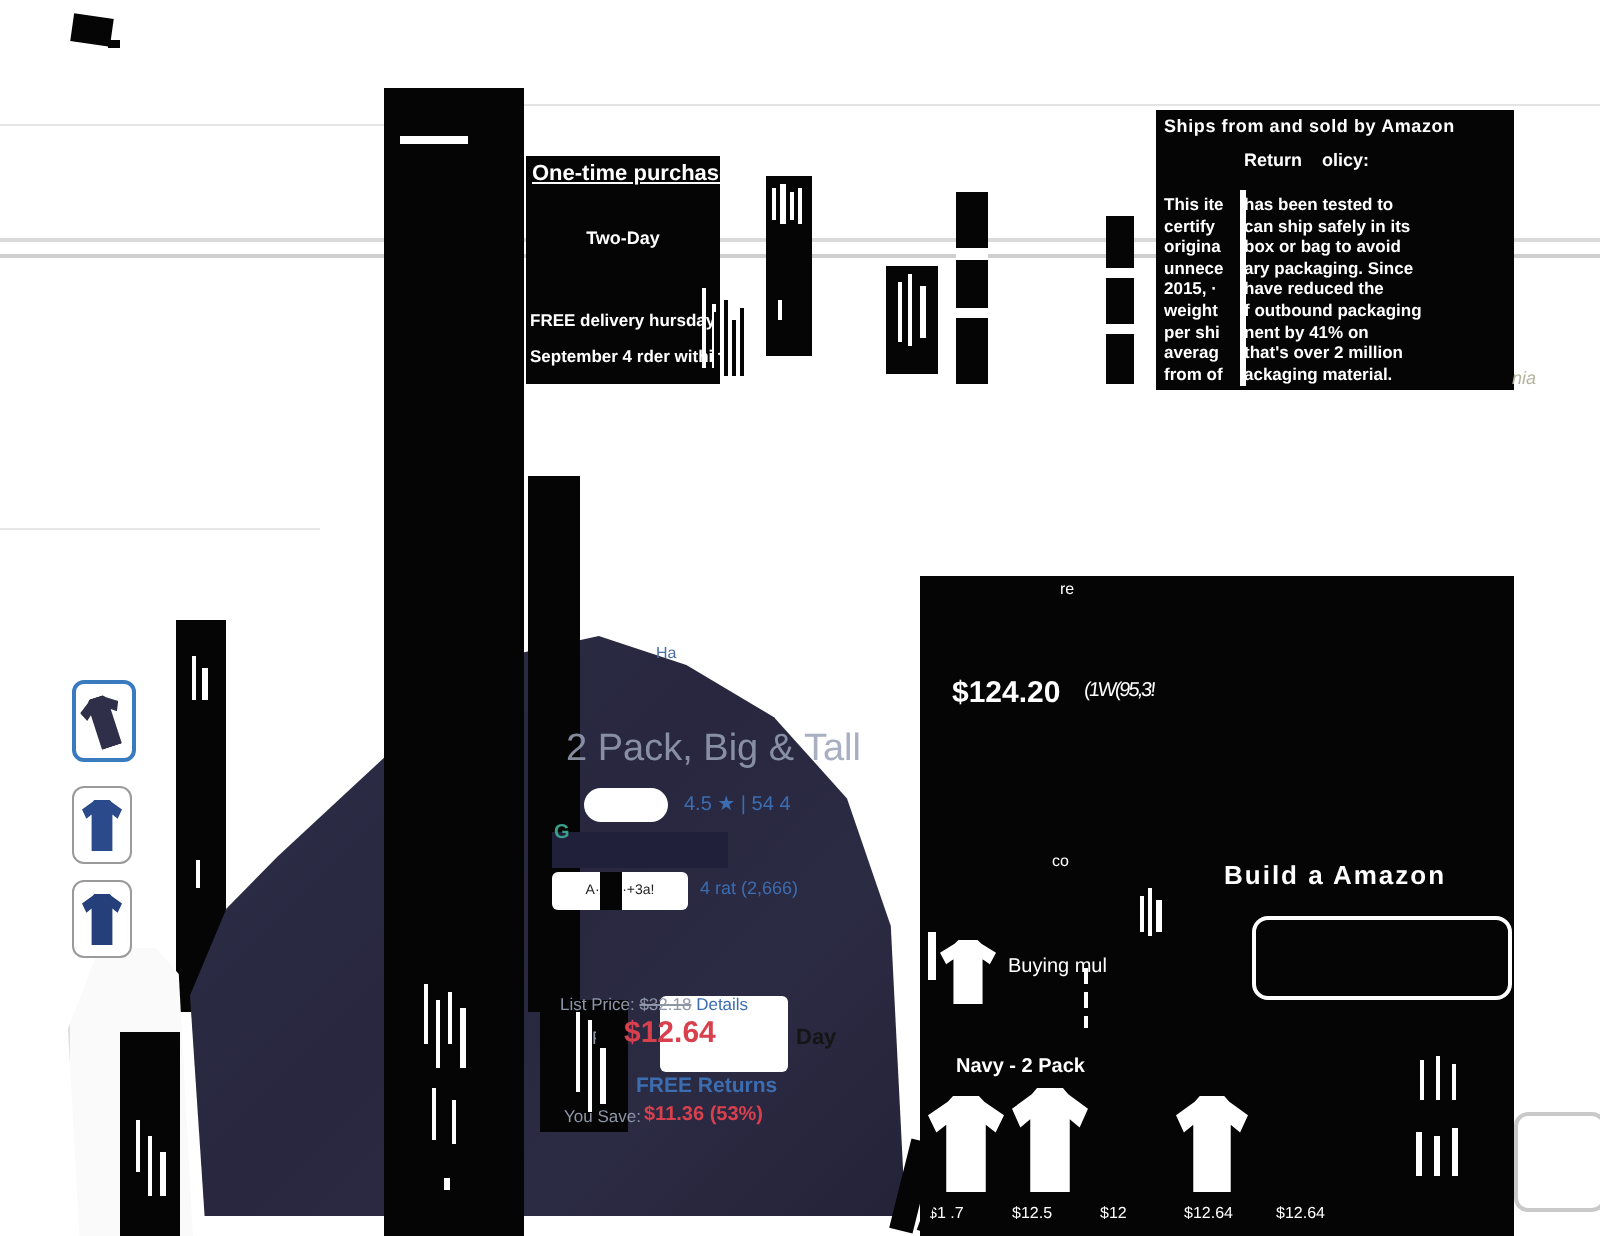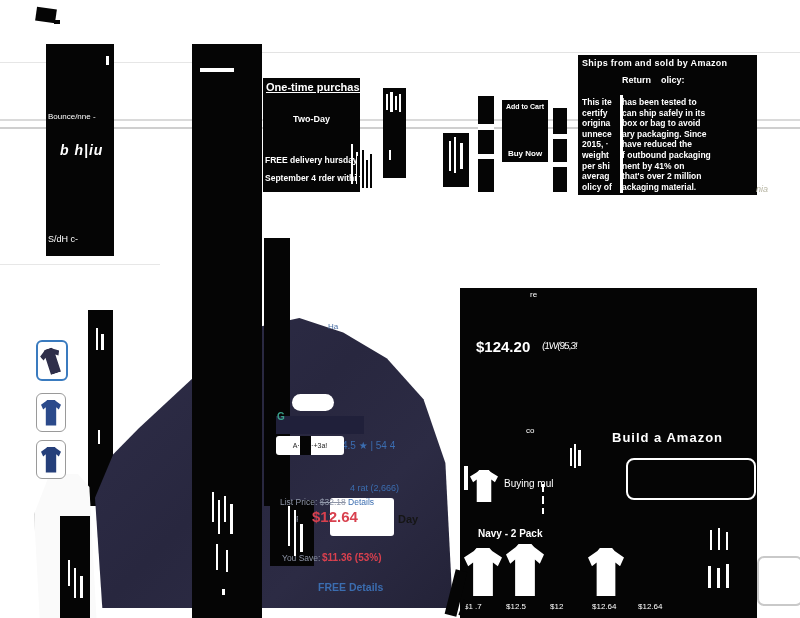--- a/index.html
+++ b/index.html
@@ -4,21 +4,21 @@
 <style>
   html,body{margin:0;padding:0;background:#fff;}
   #page{position:relative;width:800px;height:618px;background:#fff;overflow:hidden;
         font-family:"Liberation Sans",sans-serif;color:#111;}
   .abs{position:absolute;}
   .blk{position:absolute;background:#050505;}
   .wbar{position:absolute;background:#fff;}
   .bbar{position:absolute;background:#050505;}
   .rule{position:absolute;background:#d8d8d8;}
   .wtxt{color:#fff;white-space:nowrap;}
-  .link{color:#3b6db0;margin-top:44px;}
+  .link{color:#3b6db0;}
   .red{color:#d8404e;}
   
   #rule-a{left:230px;top:52px;width:570px;height:1px;background:#e3e3e3;}
   #rule-b{left:0;top:62px;width:192px;height:1px;background:#e6e6e6;}
   #rule-c{left:0;top:119px;width:800px;height:2px;background:#dadada;}
   #rule-d{left:0;top:127px;width:800px;height:2px;background:#cfcfcf;}
   #rule-e{left:0;top:264px;width:160px;height:1px;background:#e7e7e7;}
   
   #mark-tl{left:36px;top:8px;width:20px;height:14px;transform:rotate(8deg);}
   #mark-tl2{left:54px;top:20px;width:6px;height:4px;}
@@ -130,26 +130,20 @@
 
   <div class="rule" id="rule-a"></div>
   <div class="rule" id="rule-b"></div>
   <div class="rule" id="rule-c"></div>
   <div class="rule" id="rule-d"></div>
   <div class="rule" id="rule-e"></div>
 
   <div class="blk" id="mark-tl"></div>
   <div class="blk" id="mark-tl2"></div>
 
-  <div class="blk" id="blockA">
-    <span class="f1 wtxt">Bounce/nne -</span>
-    <span class="f2 wtxt">b h|iu</span>
-    <span class="f3 wtxt">S/dH c-</span>
-    <span class="wbar" style="left:60px;top:12px;width:3px;height:9px;"></span>
-  </div>
   <div class="blk" id="blockB">
     <span class="wbar" style="left:8px;top:18px;width:2px;height:22px;"></span>
     <span class="wbar" style="left:13px;top:24px;width:3px;height:16px;"></span>
     <span class="wbar" style="left:10px;top:120px;width:2px;height:14px;"></span>
   </div>
 
   <div class="abs" id="whiteshirt"></div>
   <div class="abs" id="mainphoto"></div>
 
   <div class="thumb" id="thumb1">
@@ -214,78 +208,75 @@
   </div>
   <div class="blk" id="flank1">
     <span class="wbar" style="left:0;top:28px;width:16px;height:6px;"></span>
     <span class="wbar" style="left:0;top:58px;width:16px;height:5px;"></span>
   </div>
   <div class="blk" id="flank2">
     <span class="wbar" style="left:0;top:26px;width:14px;height:5px;"></span>
     <span class="wbar" style="left:0;top:54px;width:14px;height:5px;"></span>
   </div>
 
-  <div class="blk" id="cartbox">
-    <span class="atc wtxt">Add to Cart</span>
-    <span class="bn wtxt">Buy Now</span>
-  </div>
 
   <div class="blk" id="shippanel">
     <span class="l1 wtxt">Ships from and sold by Amazon</span>
     <span class="l2 wtxt">
       <span>Return</span><span class="gap"></span><span>olicy:</span>
     </span>
     <div class="cols wtxt">
       <div class="colL">
         <div>This ite</div>
           <div>certify</div>
         <div>origina</div>
           <div>unnece</div>
         <div>2015, ·</div>
           <div>weight</div>
         <div>per shi</div>
           <div>averag</div>
-        <div>olicy of</div>
+        <div>from of</div>
       </div>
       <div class="colR">
         <div>has been tested to</div>
           <div>can ship safely in its</div>
         <div>box or bag to avoid</div>
           <div>ary packaging. Since</div>
         <div>have reduced the</div>
           <div>f outbound packaging</div>
         <div>nent by 41% on</div>
           <div>that's over 2 million</div>
         <div>ackaging material.</div>
       </div>
     </div>
     <div class="divider"></div>
   </div>
   <span class="abs" id="nia">nia</span>
 
   <span class="abs" id="hamark">Ha</span>
+  <span class="abs" id="title2">2 Pack, Big &amp; Tall</span>
   <div class="abs" id="pill1"></div>
   <span class="abs link" id="rating">4.5 ★ | 54 4</span>
   <div class="abs" id="darkband"></div>
   <span class="abs" id="gmark">G</span>
   <div class="abs" id="pill2">A· BA·+3a!</div>
   <div class="blk" id="pill2notch"></div>
   <span class="abs link" id="badgelink">4 rat (2,666)</span>
 
   <div class="abs" id="whiteblob"></div>
   <span class="abs" id="listrow">
     <span>List Price:</span>
     <span class="strike">$32.18</span>
     <span class="link">Details</span>
   </span>
   <span class="abs" id="plabel">P</span>
   <div class="blk" id="pricedot"></div>
   <span class="abs red" id="price">$12.64</span>
   <span class="abs" id="daytxt">Day</span>
-  <span class="abs link" id="freereturns">FREE Details</span>
+  <span class="abs link" id="freereturns">FREE Returns</span>
   <span class="abs" id="saverow">You Save:</span>
   <span class="abs red" id="savevalue">$11.36 (53%)</span>
 
   <div class="blk" id="buypanel">
     <span class="re wtxt">re</span>
     <span class="bigprice wtxt">$124.20</span>
     <span class="noise1 wtxt">(1W(95,3!</span>
     <span class="co wtxt">co</span>
     <span class="wbar" style="left:110px;top:160px;width:2px;height:18px;"></span>
     <span class="wbar" style="left:114px;top:156px;width:2px;height:24px;"></span>

